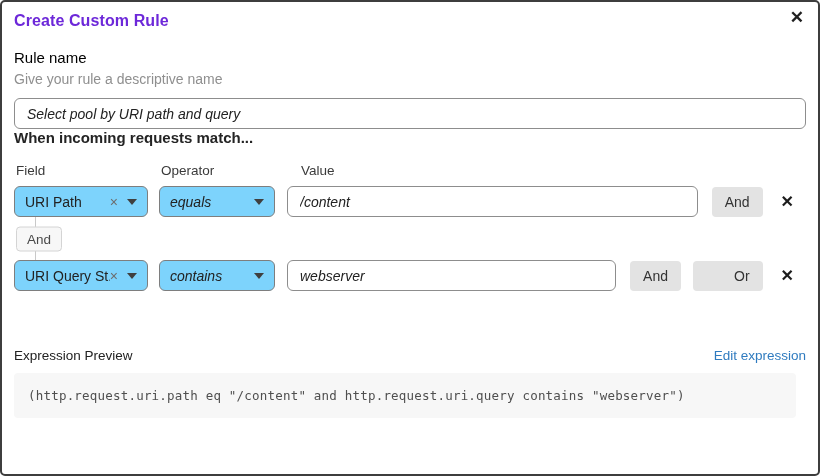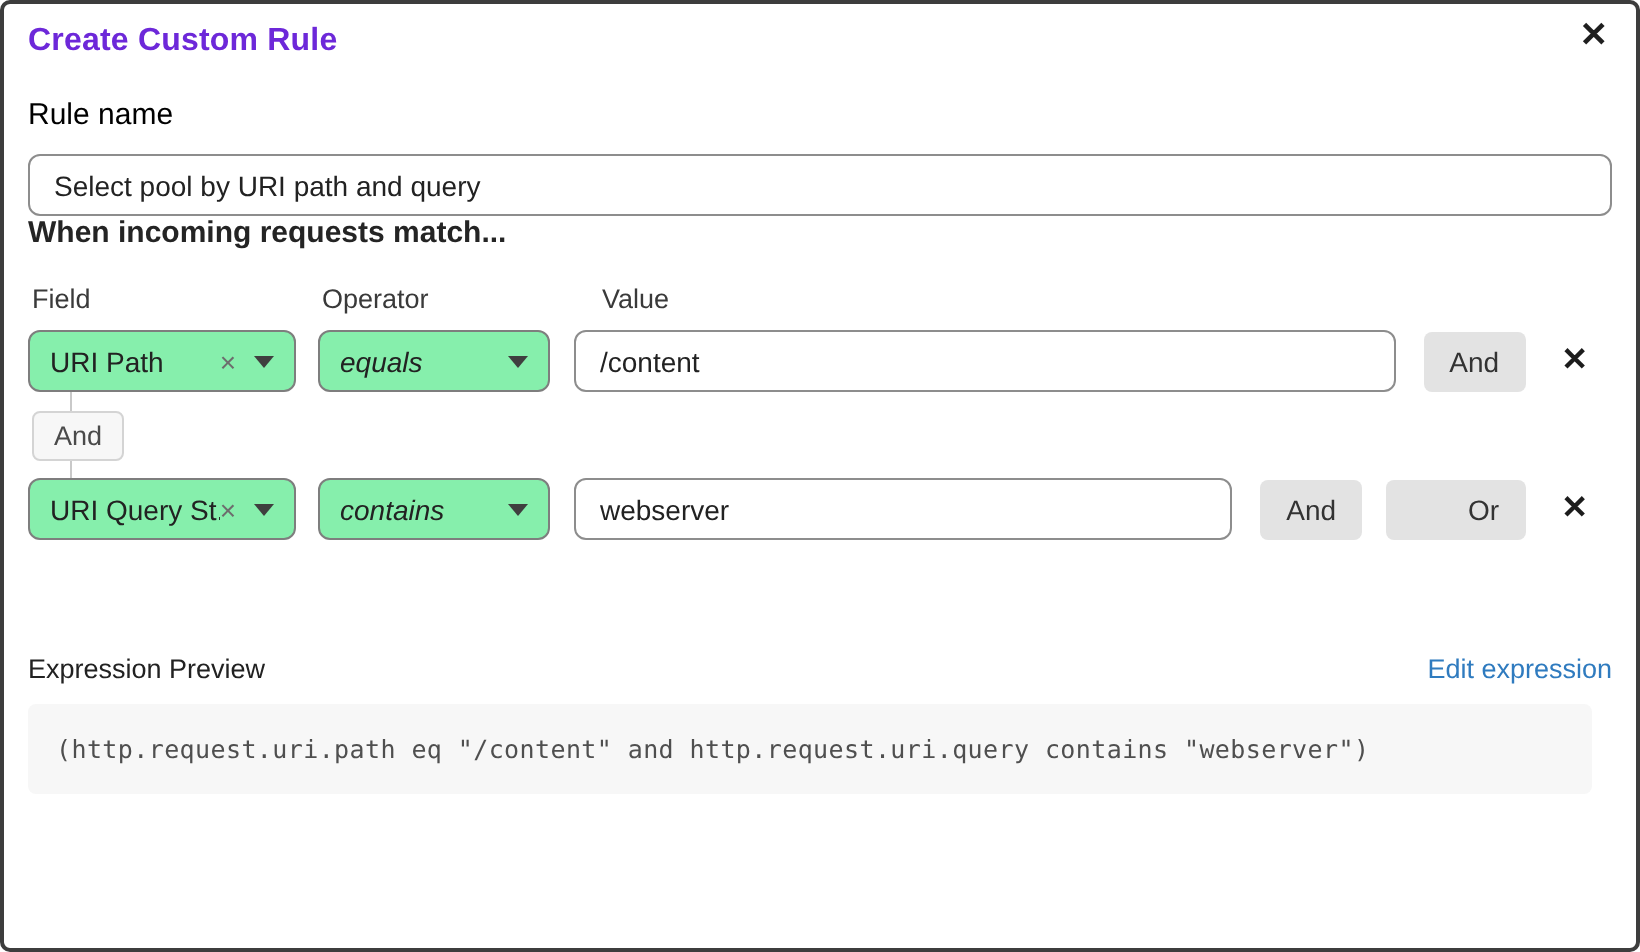--- a/index.html
+++ b/index.html
@@ -51,20 +51,21 @@
     height: 31px;
     margin-top: 11px;
     border: 1px solid #8d8d8d;
     border-radius: 6px;
     padding: 0 12px;
     font-size: 14px;
     color: #222;
     font-family: "Liberation Sans", sans-serif;
     background: #fff;
     outline: none;
+    font-style: italic;
   }
   .match-heading {
     font-size: 15px;
     font-weight: bold;
     color: #242424;
   }
   .col-labels {
     display: flex;
     margin-top: 17px;
     font-size: 13.5px;
@@ -78,21 +79,21 @@
     display: flex;
     align-items: center;
     margin-top: 8px;
   }
   .dropdown {
     display: flex;
     align-items: center;
     height: 31px;
     border: 1px solid #7e7e7e;
     border-radius: 6px;
-    background: #86efac;
+    background: #7dd3fc;
     padding: 0 10px;
     font-size: 14px;
     color: #222;
     cursor: pointer;
     flex-shrink: 0;
   }
   .dropdown.dd-field { width: 134px; margin-right: 11px; }
   .dropdown.dd-op { width: 116px; margin-right: 12px; font-style: italic; }
   .dd-label { overflow: hidden; white-space: nowrap; }
   .dd-right { margin-left: auto; display: flex; align-items: center; gap: 9px; }
@@ -179,20 +180,21 @@
 </style>
 </head>
 <body>
 
 <div class="dialog">
   <button class="close-btn">✕</button>
 
   <h1 class="title">Create Custom Rule</h1>
 
   <div class="rule-name-label">Rule name</div>
+  <div class="rule-name-helper">Give your rule a descriptive name</div>
   <input class="text-input" type="text" value="Select pool by URI path and query" style="">
 
   <div class="match-heading">When incoming requests match...</div>
 
   <div class="col-labels">
     <span class="c1">Field</span>
     <span class="c2">Operator</span>
     <span class="c3">Value</span>
   </div>
 

